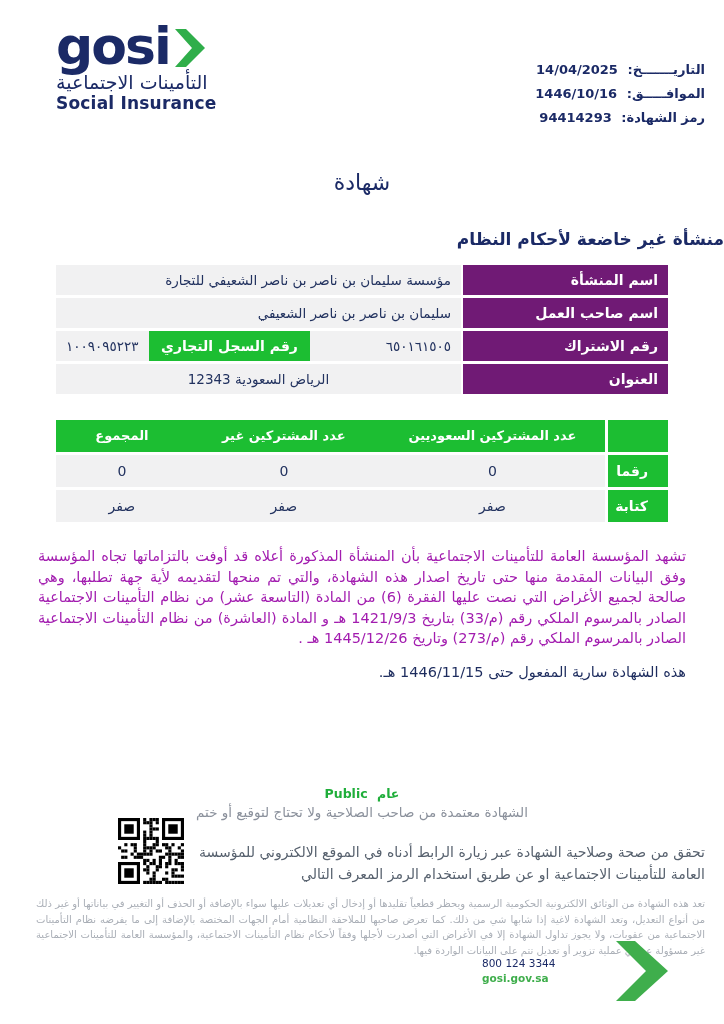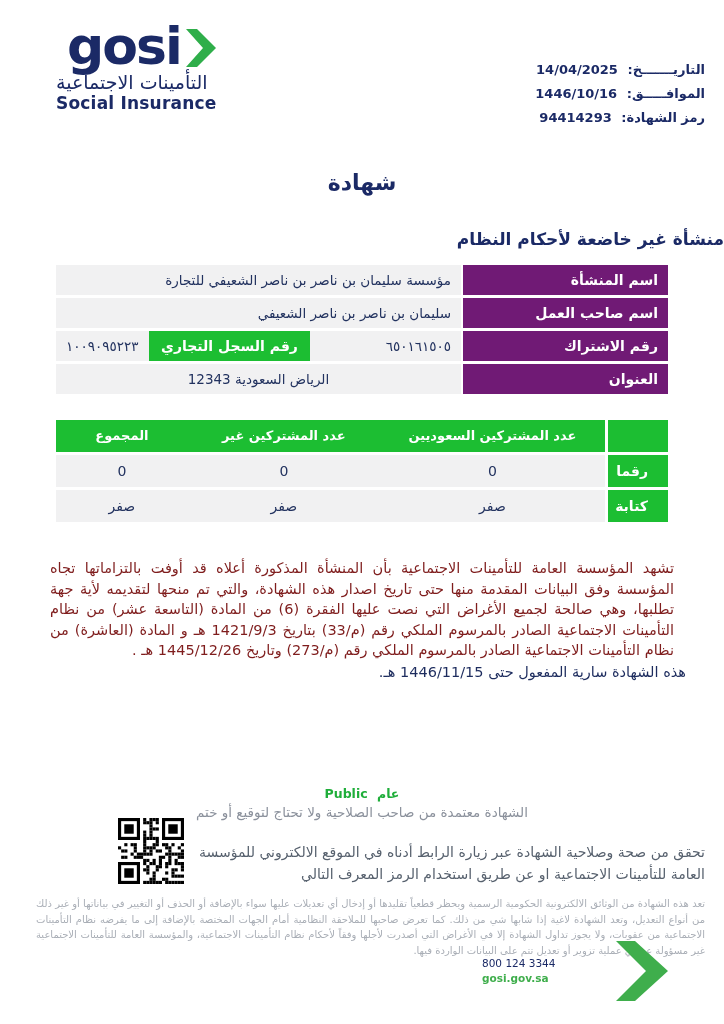--- a/index.html
+++ b/index.html
@@ -1,34 +1,34 @@
 <!DOCTYPE html>
 <html><head>
 <meta charset="utf-8">
 <style>
   html,body{margin:0;padding:0;background:#fff;}
   .page{position:relative;width:724px;height:1024px;background:#fff;overflow:hidden;
         direction:rtl;font-family:"DejaVu Sans","Liberation Sans",sans-serif;color:#22325f;}
 
   
   .logo{position:absolute;top:22px;left:56px;direction:ltr;text-align:left;}
-  .wordmark-row{display:flex;align-items:flex-end;margin-left:11px;}
+  .wordmark-row{display:flex;align-items:flex-end;}
   .wordmark{font-size:52px;font-weight:bold;color:#1b2a66;letter-spacing:-2px;line-height:0.95;}
   .logo-chevron{width:34px;height:38px;margin-left:5px;margin-bottom:4px;}
   .logo-ar{font-size:19px;color:#1b2a66;margin-top:1px;direction:rtl;text-align:left;line-height:1.15;}
   .logo-en{font-size:17px;font-weight:bold;color:#1b2a66;letter-spacing:0.2px;line-height:1.15;}
 
   
   .meta{position:absolute;top:62px;right:19px;text-align:right;}
   .meta-row{margin-bottom:9px;font-size:13px;font-weight:600;color:#1b2a66;}
   .meta-value{margin-right:5px;}
 
   
   .title{position:absolute;top:170px;left:0;right:0;margin:0;text-align:center;
-         font-size:22px;font-weight:bold;color:#1b2a66;}
+         font-size:22px;font-weight:normal;color:#1b2a66;}
   .subtitle{position:absolute;top:229px;left:0;right:0;margin:0;
          font-size:17px;font-weight:bold;color:#1b2a66;}
 
   
   .info-table{position:absolute;top:265px;right:56px;width:612px;}
   .info-row{display:flex;height:30px;margin-bottom:3px;}
   .info-label{width:205px;margin-left:2px;background:#701a75;color:#fff;font-weight:bold;
               font-size:14px;line-height:30px;padding-right:10px;box-sizing:border-box;}
   .info-value{flex:1;background:#f1f1f2;font-size:13.5px;line-height:30px;color:#22325f;
               padding:0 10px;box-sizing:border-box;text-align:right;overflow:hidden;white-space:nowrap;}
@@ -46,22 +46,22 @@
               font-size:14px;line-height:32px;padding-right:20px;box-sizing:border-box;}
   .subs-main{flex:1;display:flex;}
   .subs-main.header{background:#1cbe32;}
   .subs-main.data{background:#f1f1f2;}
   .subs-col{text-align:center;line-height:32px;overflow:visible;}
   .col-a{width:41%;} .col-b{width:35%;} .col-c{width:24%;}
   .subs-main.header .subs-col{color:#fff;font-weight:bold;font-size:13px;}
   .subs-main.data .subs-col{color:#22325f;font-size:14px;}
 
   
-  .body-par{position:absolute;top:546px;right:38px;left:38px;margin:12px;font-size:14.5px;
-            line-height:20.6px;color:#7f1d1d;text-align:justify;}
+  .body-par{position:absolute;top:546px;right:38px;left:38px;margin:0;font-size:14.5px;
+            line-height:20.6px;color:#a21caf;text-align:justify;}
   .validity{position:absolute;top:664px;right:38px;font-size:14.5px;color:#1d2c5e;}
 
   
   .classification{position:absolute;top:786px;left:0;right:0;text-align:center;
                   font-size:12.5px;font-weight:bold;color:#1fae3a;direction:rtl;}
   .classification .cls-en{margin-right:5px;}
   .approved{position:absolute;top:804px;left:0;right:0;text-align:center;
             font-size:13.5px;color:#8b919c;}
 
   

